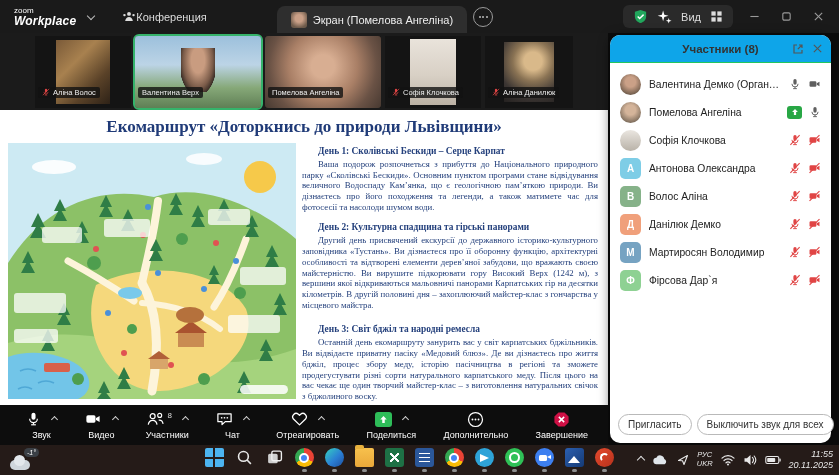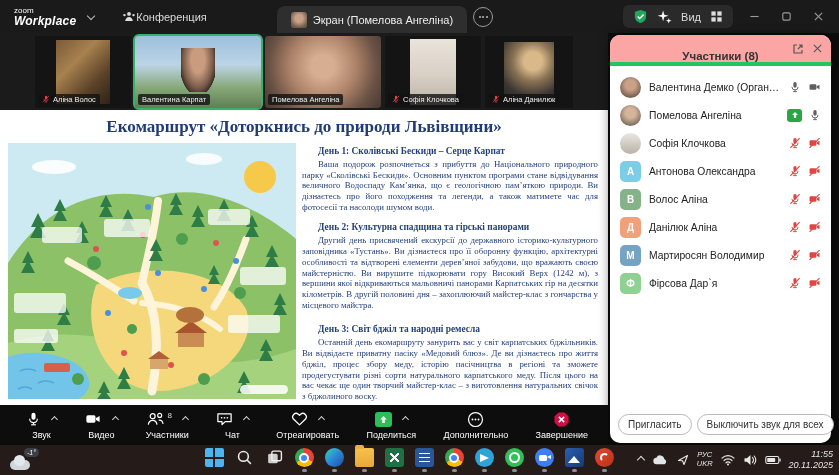--- a/index.html
+++ b/index.html
@@ -37,42 +37,42 @@
   .vtile.active{outline:2px solid #35b36b;border-radius:4px;}
   .vphoto{position:absolute;top:50%;left:50%;transform:translate(-50%,-50%);}
   .vp-fill{width:100%;height:100%;top:0;left:0;transform:none;border-radius:3px;}
   .ph1{width:54px;height:64px;background:linear-gradient(135deg,#7a5a38 0%,#a8814f 35%,#5a4228 70%,#2e2217 100%);}
   .ph2{background:linear-gradient(180deg,#9cc0dc 0%,#bcd4e6 40%,#86a878 72%,#5f7f55 100%);}
   .ph2:after{content:"";position:absolute;left:50%;top:18%;width:34px;height:44px;transform:translateX(-50%);
              background:radial-gradient(ellipse at 50% 28%,#c99c80 28%,#7a5b49 62%,#3c2f28 78%,transparent 80%);}
   .ph3{background:radial-gradient(circle at 50% 42%,#d8ae92 16%,#a97f66 48%,#6a5245 75%,#473931 100%);}
   .ph4{width:46px;height:66px;background:linear-gradient(180deg,#e9e3db 0%,#d8d0c5 55%,#bcb2a5 100%);}
   .ph5{width:50px;height:60px;background:radial-gradient(circle at 58% 32%,#d9b98a 18%,#8a7354 40%,#3c3633 70%,#242120 100%);}
-  .vname{position:absolute;left:3px;bottom:3px;background:rgba(18,18,18,.8);border-radius:2px;
+  .vname{position:absolute;left:3px;bottom:10px;background:rgba(18,18,18,.8);border-radius:2px;
          padding:1px 4px;font-size:7.5px;color:#eee;display:flex;align-items:center;gap:3px;
          white-space:nowrap;z-index:2;}
   .vname svg{flex:0 0 auto;}
 
   
   .slide{position:absolute;top:110px;left:0;width:608px;height:295px;background:#ffffff;
          font-family:"Liberation Serif",serif;color:#203b78;}
   .slide-title{margin-top:7px;text-align:center;font-size:17px;font-weight:bold;color:#203b78;}
   .map{position:absolute;left:8px;top:33px;width:288px;height:256px;}
   .days{position:absolute;left:302px;top:36px;width:296px;font-size:8.8px;line-height:1.24;
         text-align:justify;color:#24407c;}
   .day-h{font-weight:bold;font-size:9.4px;text-indent:16px;margin:0 0 1px 0;}
   .day-p{margin:0 0 9px 0;text-indent:16px;}
   .day-p.last{margin-bottom:0;}
   .gap2{height:4px;}
 
   
   .panel{position:absolute;left:610px;top:35px;width:221px;height:408px;background:#fff;
          border-radius:10px;box-shadow:0 2px 12px rgba(0,0,0,.55);color:#222;}
-  .p-head{height:27px;background:#fca5a5;border-bottom:4px solid #22c55e;border-radius:10px 10px 0 0;
-          display:flex;align-items:flex-end;position:relative;}
+  .p-head{height:27px;background:#0ea5e9;border-bottom:1px solid #22c55e;border-radius:10px 10px 0 0;
+          display:flex;align-items:center;position:relative;}
   .p-title{width:100%;text-align:center;font-size:11.5px;font-weight:bold;color:#333;}
   .p-head-ic{position:absolute;right:8px;top:0;height:27px;display:flex;align-items:center;gap:8px;color:#555;}
   .p-rows{padding-top:7px;}
   .prow{height:28px;display:flex;align-items:center;padding:0 10px;gap:8px;}
   .pav{width:21px;height:21px;border-radius:5px;flex:0 0 auto;display:flex;align-items:center;
        justify-content:center;color:#fff;font-size:10px;font-weight:bold;}
   .pav.round{border-radius:50%;}
   .pa0{background:radial-gradient(circle at 50% 38%,#caa087 30%,#6d5a4a 78%);}
   .pa1{background:radial-gradient(circle at 50% 38%,#d4b49a 30%,#7a6a5a 78%);}
   .pa2{background:linear-gradient(180deg,#eae6e0,#b9b2a8);}
@@ -332,21 +332,21 @@
       <div class="vname">
           <svg class="ic" width="8" height="8" style="color:#e04545">
             <use href="#i-mic-off"></use>
           </svg>
           <span>Аліна Волос</span>
         </div>
     </div>
     <div class="vtile active" style="width:126px">
       <div class="vphoto vp-fill ph2"></div>
       <div class="vname">
-          <span>Валентина Карпат</span>
+          <span>Валентина Верх</span>
         </div>
     </div>
     <div class="vtile" style="width:116px">
       <div class="vphoto vp-fill ph3"></div>
       <div class="vname">
           <span>Помелова Ангеліна</span>
         </div>
     </div>
     <div class="vtile" style="width:96px">
       <div class="vphoto ph4"></div>
@@ -530,21 +530,21 @@
           <svg class="ic ic-red" width="12" height="12">
               <use href="#i-mic-off"></use>
             </svg>
           <svg class="ic ic-red" width="13" height="12">
               <use href="#i-cam-off"></use>
             </svg>
         </span>
       </div>
       <div class="prow">
         <span class="pav" style="background: rgb(240, 160, 123);">Д</span>
-        <span class="pname">Данілюк Аліна</span>
+        <span class="pname">Данілюк Демко</span>
         <span class="pic">
           <svg class="ic ic-red" width="12" height="12">
               <use href="#i-mic-off"></use>
             </svg>
           <svg class="ic ic-red" width="13" height="12">
               <use href="#i-cam-off"></use>
             </svg>
         </span>
       </div>
       <div class="prow">

